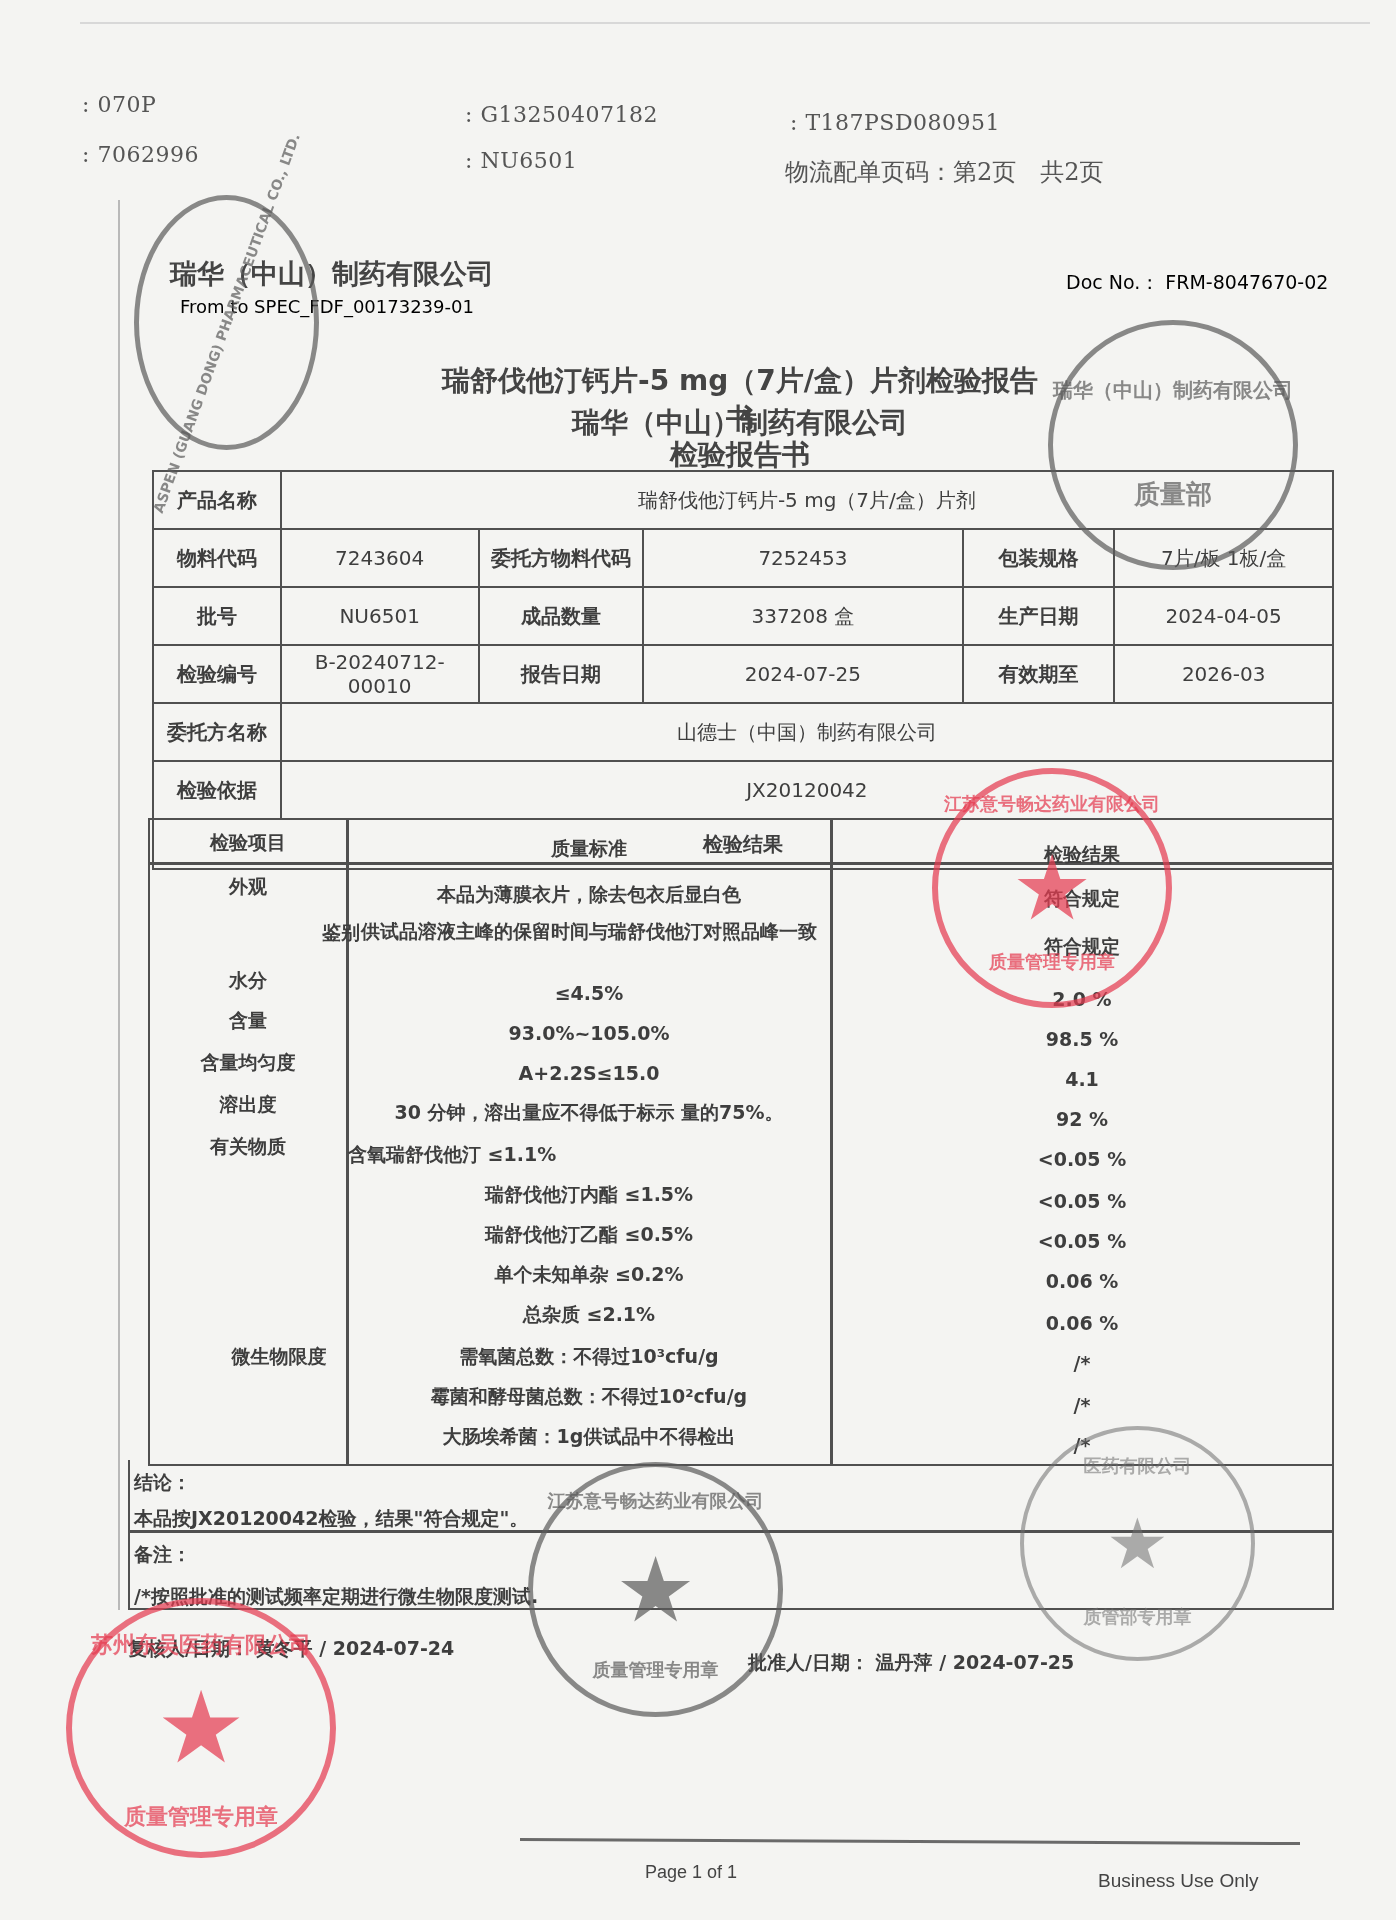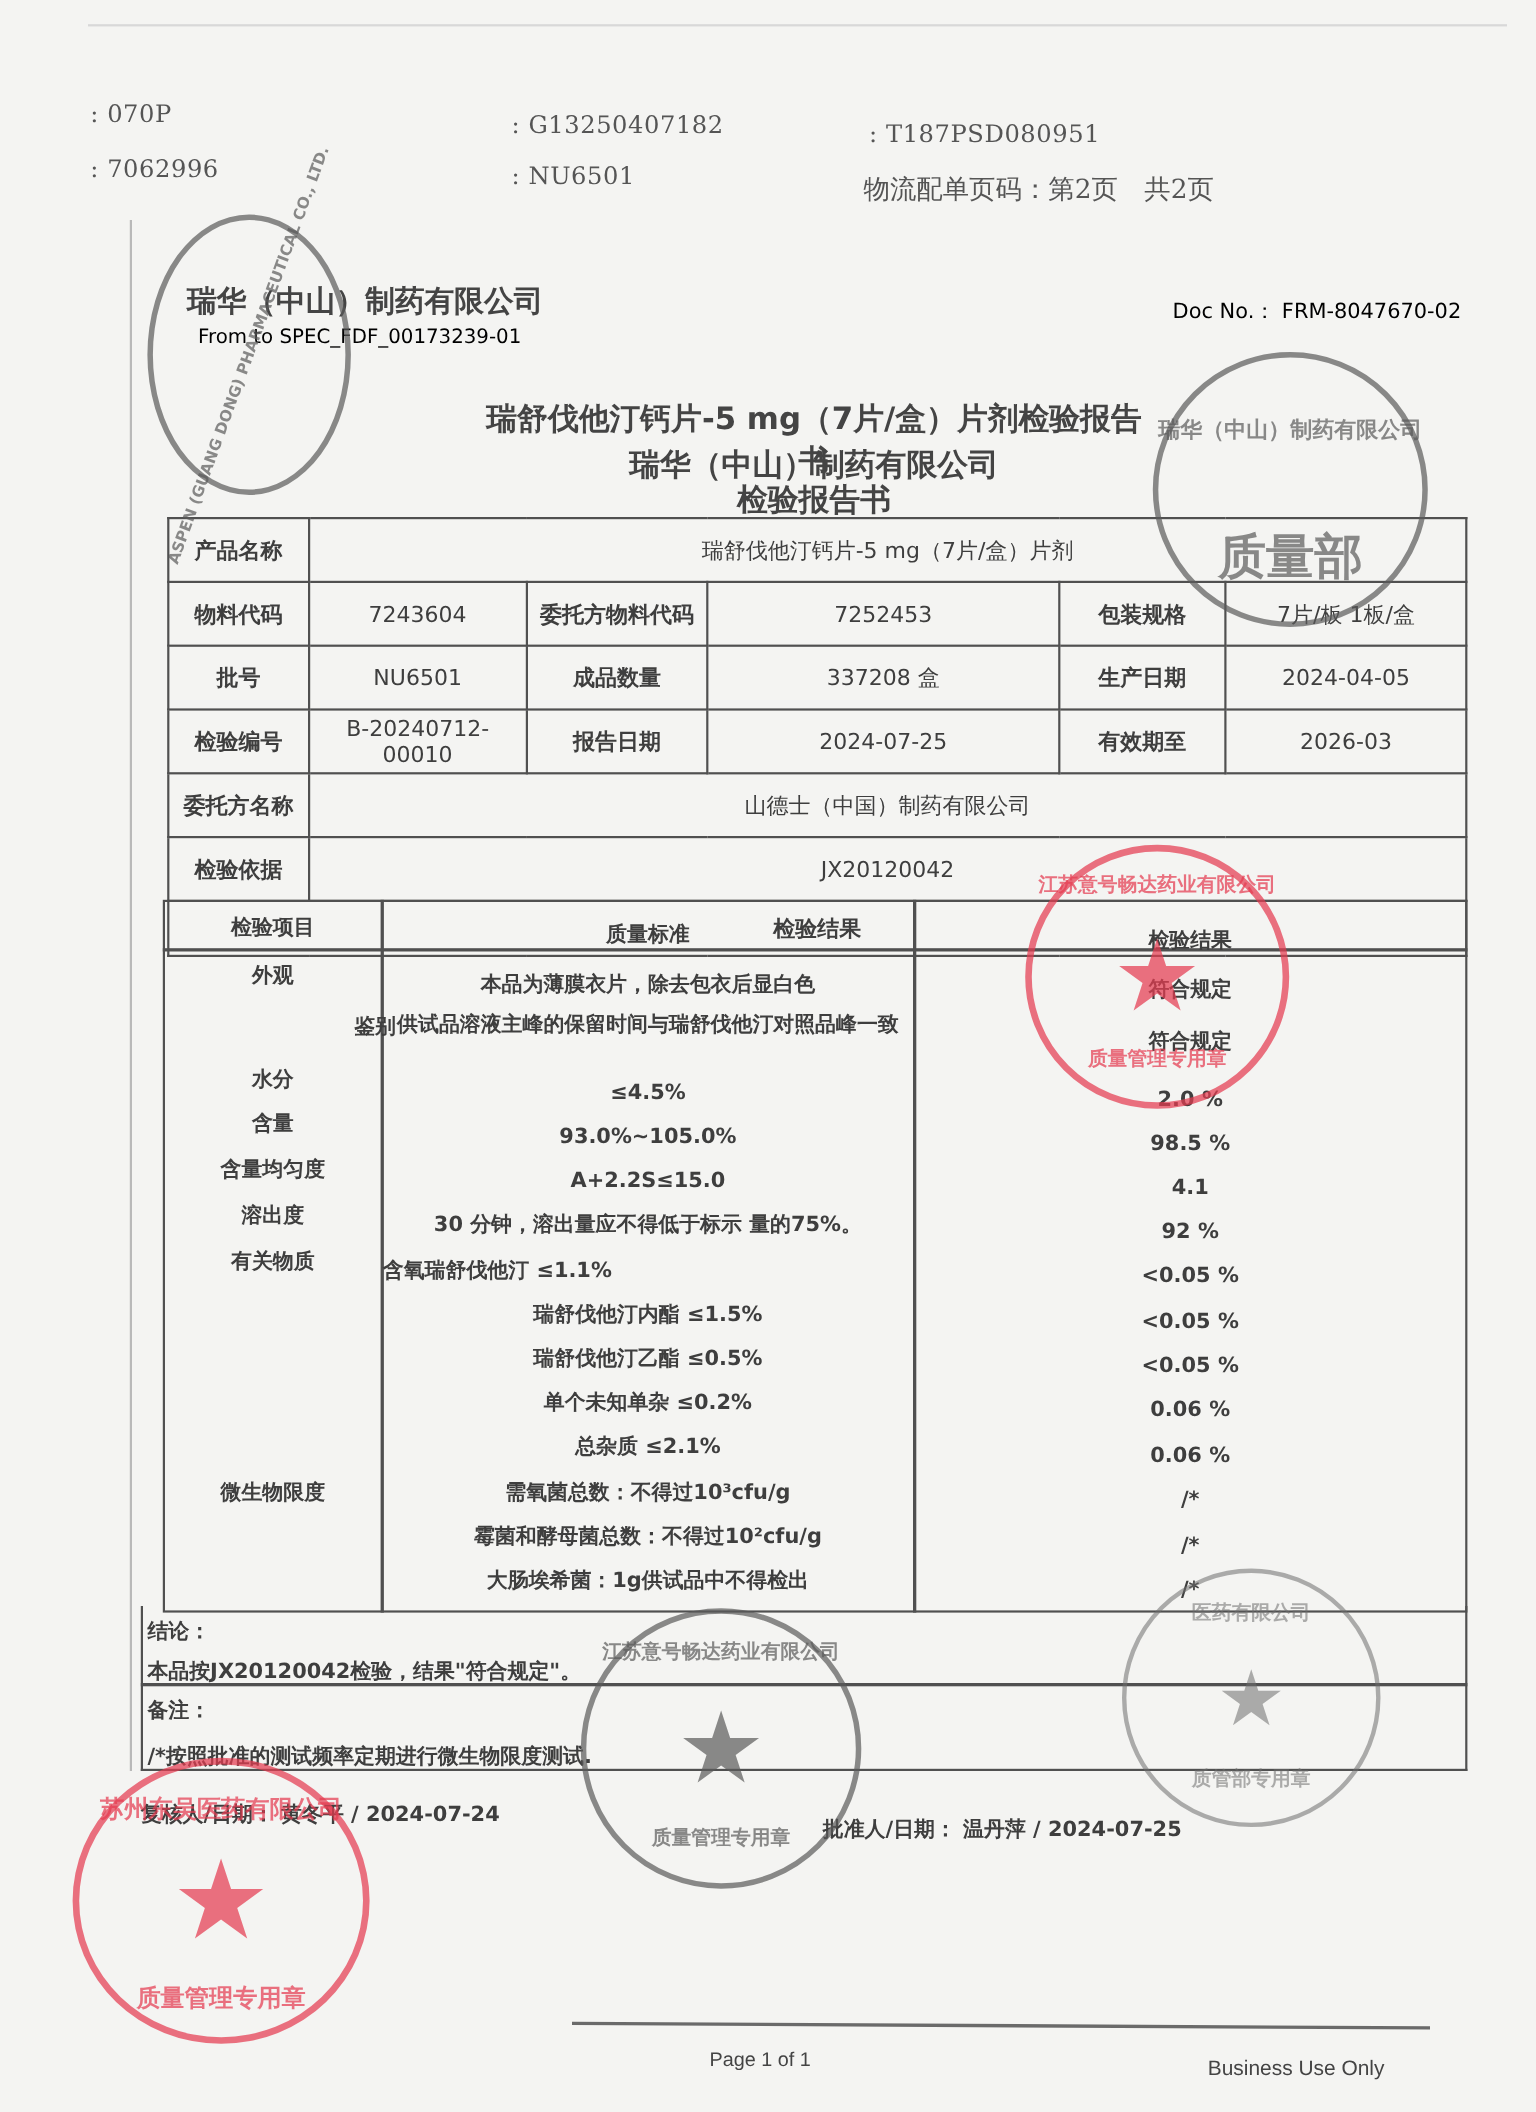--- a/index.html
+++ b/index.html
@@ -120,21 +120,21 @@
 <div class="res-line bold" style="left:348px;width:482px;text-align:center;top:836px;">质量标准</div>
 <div class="res-line bold" style="left:832px;width:500px;text-align:center;top:842px;">检验结果</div>
 
 <div class="res-line bold" style="left:150px;width:196px;text-align:center;top:874px;">外观</div>
 <div class="res-line bold" style="left:164px;width:196px;text-align:right;top:920px;">鉴别</div>
 <div class="res-line bold" style="left:150px;width:196px;text-align:center;top:968px;">水分</div>
 <div class="res-line bold" style="left:150px;width:196px;text-align:center;top:1008px;">含量</div>
 <div class="res-line bold" style="left:150px;width:196px;text-align:center;top:1050px;">含量均匀度</div>
 <div class="res-line bold" style="left:150px;width:196px;text-align:center;top:1092px;">溶出度</div>
 <div class="res-line bold" style="left:150px;width:196px;text-align:center;top:1134px;">有关物质</div>
-<div class="res-line bold" style="left:150px;width:196px;text-align:center;top:1344px;">微生物限度</div>
+<div class="res-line bold" style="left:150px;width:196px;text-align:center;top:1344px;padding-left:31px;">微生物限度</div>
 
 <div class="res-line bold" style="left:348px;width:482px;text-align:center;top:882px;">本品为薄膜衣片，除去包衣后显白色</div>
 <div class="res-line bold" style="left:348px;width:482px;text-align:center;top:916px;white-space:normal;line-height:30px;padding:0 8px;box-sizing:border-box;">供试品溶液主峰的保留时间与瑞舒伐他汀对照品峰一致</div>
 <div class="res-line bold" style="left:348px;width:482px;text-align:center;top:982px;">≤4.5%</div>
 <div class="res-line bold" style="left:348px;width:482px;text-align:center;top:1022px;">93.0%~105.0%</div>
 <div class="res-line bold" style="left:348px;width:482px;text-align:center;top:1062px;">A+2.2S≤15.0</div>
 <div class="res-line bold" style="left:348px;width:482px;text-align:center;top:1100px;">30 分钟，溶出量应不得低于标示 量的75%。</div>
 <div class="res-line bold" style="left:348px;width:482px;text-align:left;top:1142px;">含氧瑞舒伐他汀 ≤1.1%</div>
 <div class="res-line bold" style="left:348px;width:482px;text-align:center;top:1182px;">瑞舒伐他汀内酯 ≤1.5%</div>
 <div class="res-line bold" style="left:348px;width:482px;text-align:center;top:1222px;">瑞舒伐他汀乙酯 ≤0.5%</div>
@@ -167,21 +167,21 @@
 <div class="res-line bold" style="left:134px;top:1584px;">/*按照批准的测试频率定期进行微生物限度测试.</div>
 
 <div class="res-line bold" style="left:128px;top:1636px;">复核人/日期： 黄冬平 / 2024-07-24</div>
 <div class="res-line bold" style="left:748px;top:1650px;">批准人/日期： 温丹萍 / 2024-07-25</div>
 
 <div class="stamp stamp-gray" style="left:134px;top:195px;width:185px;height:255px;">
   <span class="stamp-text" style="font-size:14px;transform:rotate(-70deg);">ASPEN (GUANG DONG) PHARMACEUTICAL CO., LTD.</span>
 </div>
 <div class="stamp stamp-gray" style="left:1048px;top:320px;width:250px;height:250px;">
   <span class="stamp-text" style="font-size:20px;top:52px;">瑞华（中山）制药有限公司</span>
-  <span class="stamp-text" style="font-size:44px;top:152px;">质量部</span>
+  <span class="stamp-text" style="font-size:26px;top:152px;">质量部</span>
 </div>
 <div class="stamp stamp-red" style="left:932px;top:768px;width:240px;height:240px;">
   <span class="star">★</span>
   <span class="stamp-text" style="font-size:18px;top:18px;">江苏意号畅达药业有限公司</span>
   <span class="stamp-text" style="font-size:18px;bottom:28px;">质量管理专用章</span>
 </div>
 <div class="stamp stamp-gray" style="left:528px;top:1462px;width:255px;height:255px;">
   <span class="star">★</span>
   <span class="stamp-text" style="font-size:18px;top:22px;">江苏意号畅达药业有限公司</span>
   <span class="stamp-text" style="font-size:18px;bottom:30px;">质量管理专用章</span>

